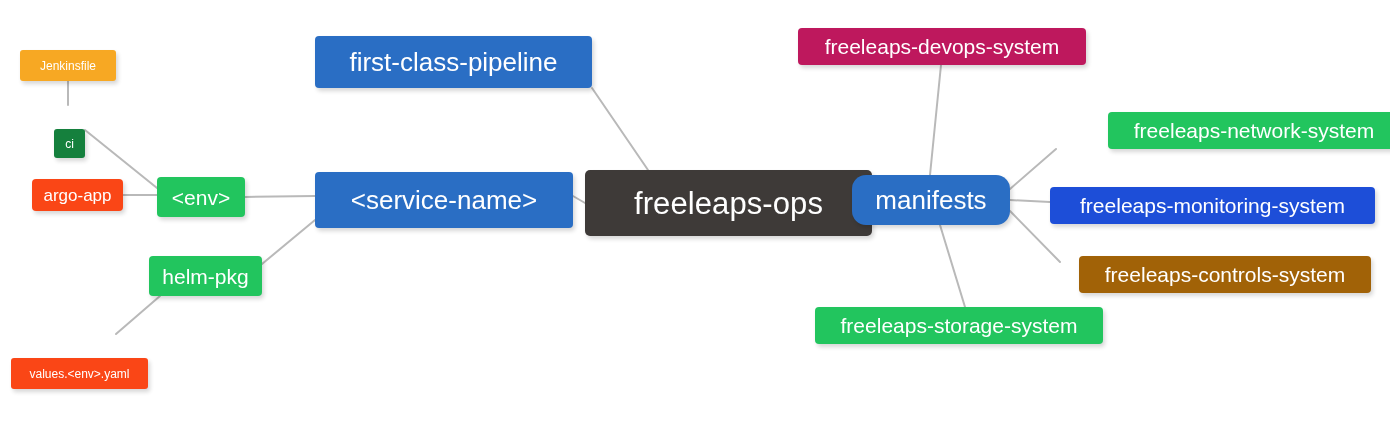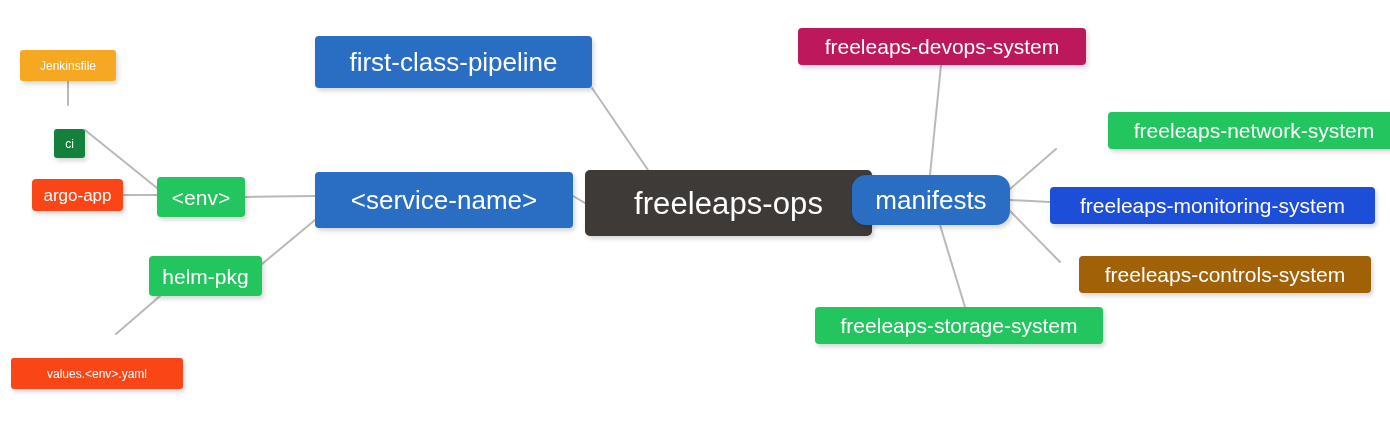--- a/index.html
+++ b/index.html
@@ -115,21 +115,21 @@
       </div>
       <div class="mm-node level-4 size-xs" style="left: 54px; top: 105px; width: 31px; height: 29px; background: #15803d; align-items: center;">
         <span>ci</span>
       </div>
       <div class="mm-node level-3" style="left: 32px; top: 179px; width: 91px; height: 32px; background: rgb(250, 70, 22);">
         <span>argo-app</span>
       </div>
       <div class="mm-node level-4 size-xs" style="left: 20px; top: 26px; width: 96px; height: 31px; background: rgb(247, 168, 35);">
         <span>Jenkinsfile</span>
       </div>
-      <div class="mm-node level-4 size-xs" style="left: 11px; top: 334px; width: 172px; height: 31px; background: rgb(250, 70, 22);">
+      <div class="mm-node level-4 size-xs" style="left: 11px; top: 334px; width: 137px; height: 31px; background: rgb(250, 70, 22);">
         <span>values.&lt;env&gt;.yaml</span>
       </div>
       <div class="mm-node level-2" style="left: 798px; top: 28px; width: 288px; height: 37px; background: #be185d;">
         <span>freeleaps-devops-system</span>
       </div>
       <div class="mm-node level-2" style="left: 1108px; top: 112px; width: 292px; height: 37px; background: rgb(34, 197, 94);">
         <span>freeleaps-network-system</span>
       </div>
       <div class="mm-node level-2" style="left: 1050px; top: 187px; width: 325px; height: 37px; background: #1d4ed8;">
         <span>freeleaps-monitoring-system</span>

